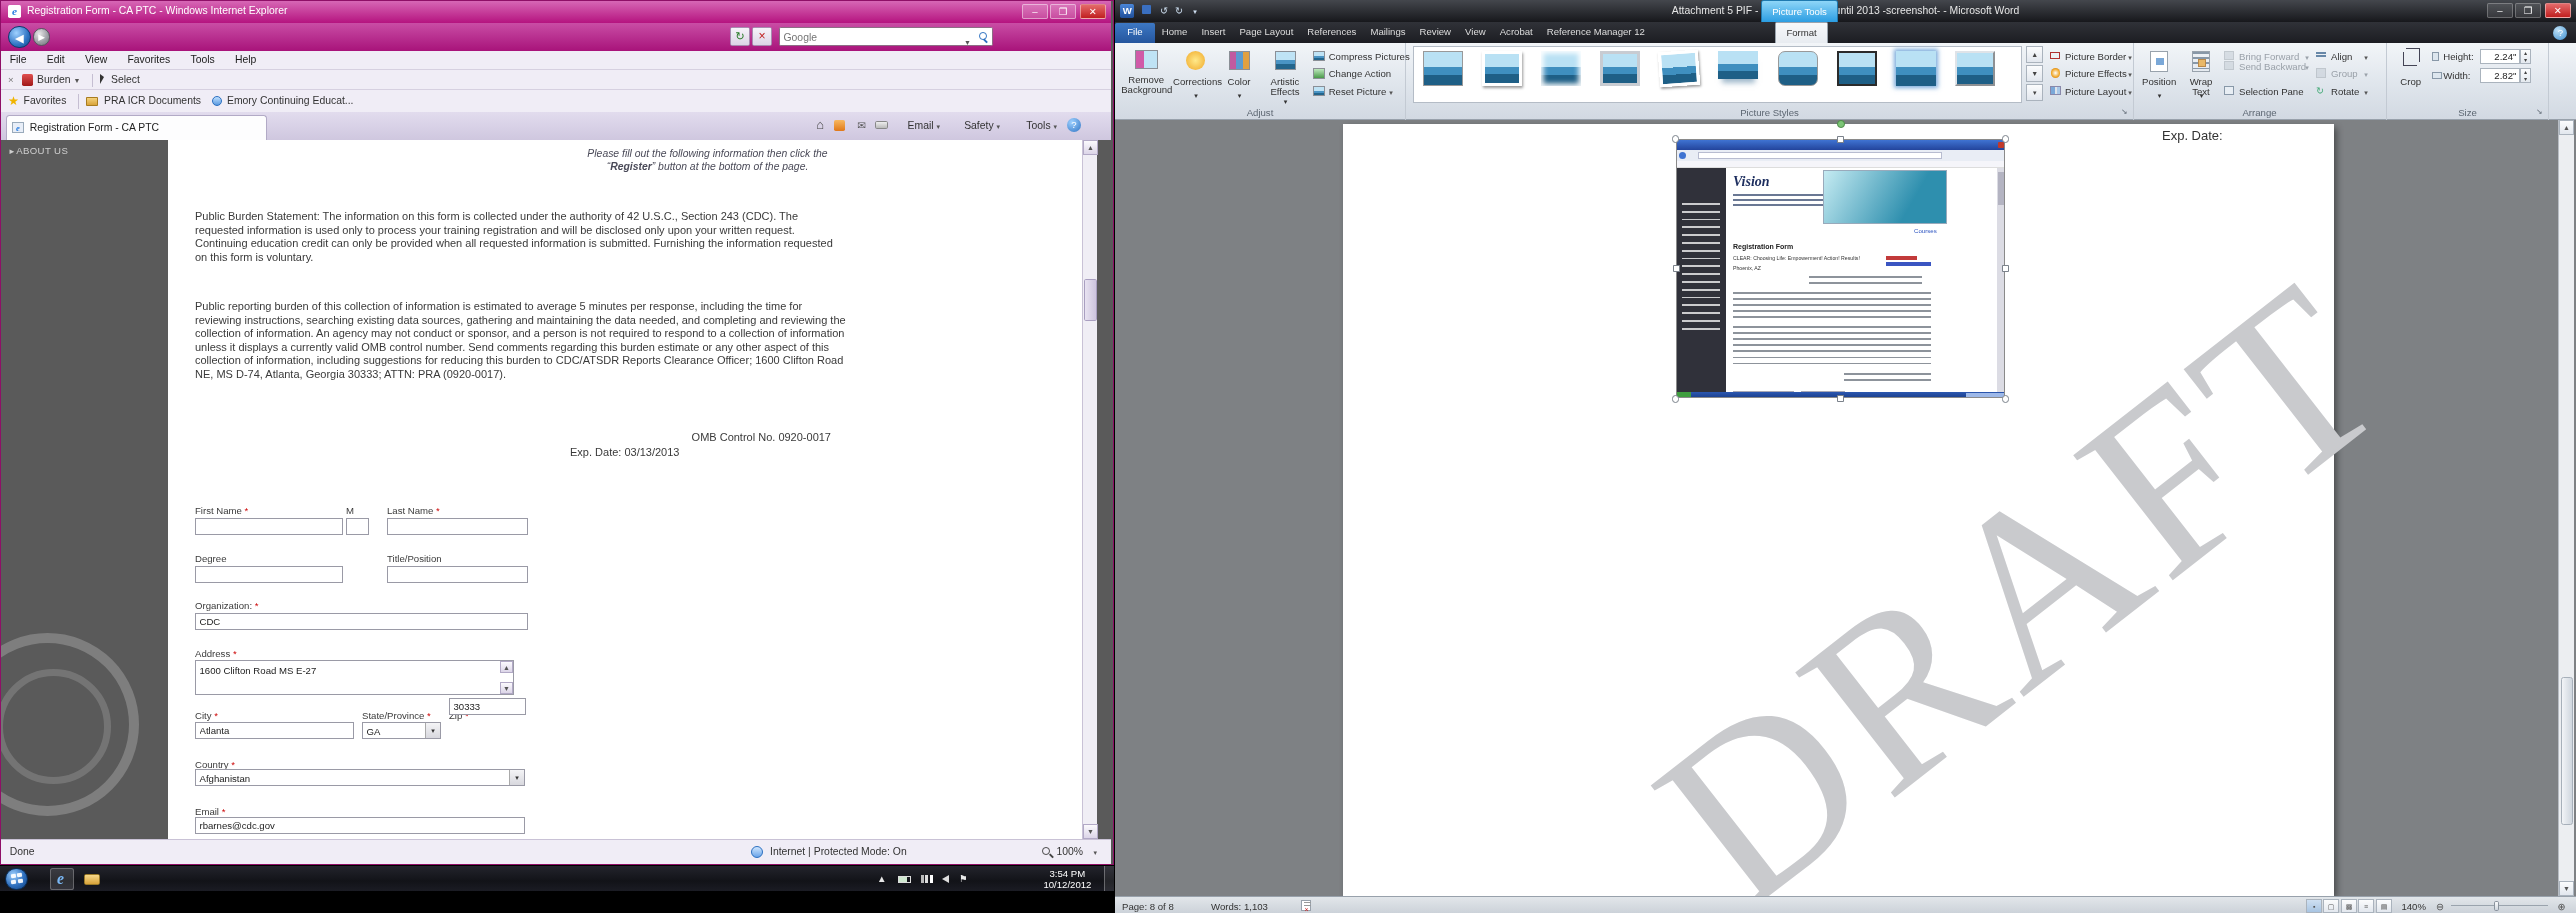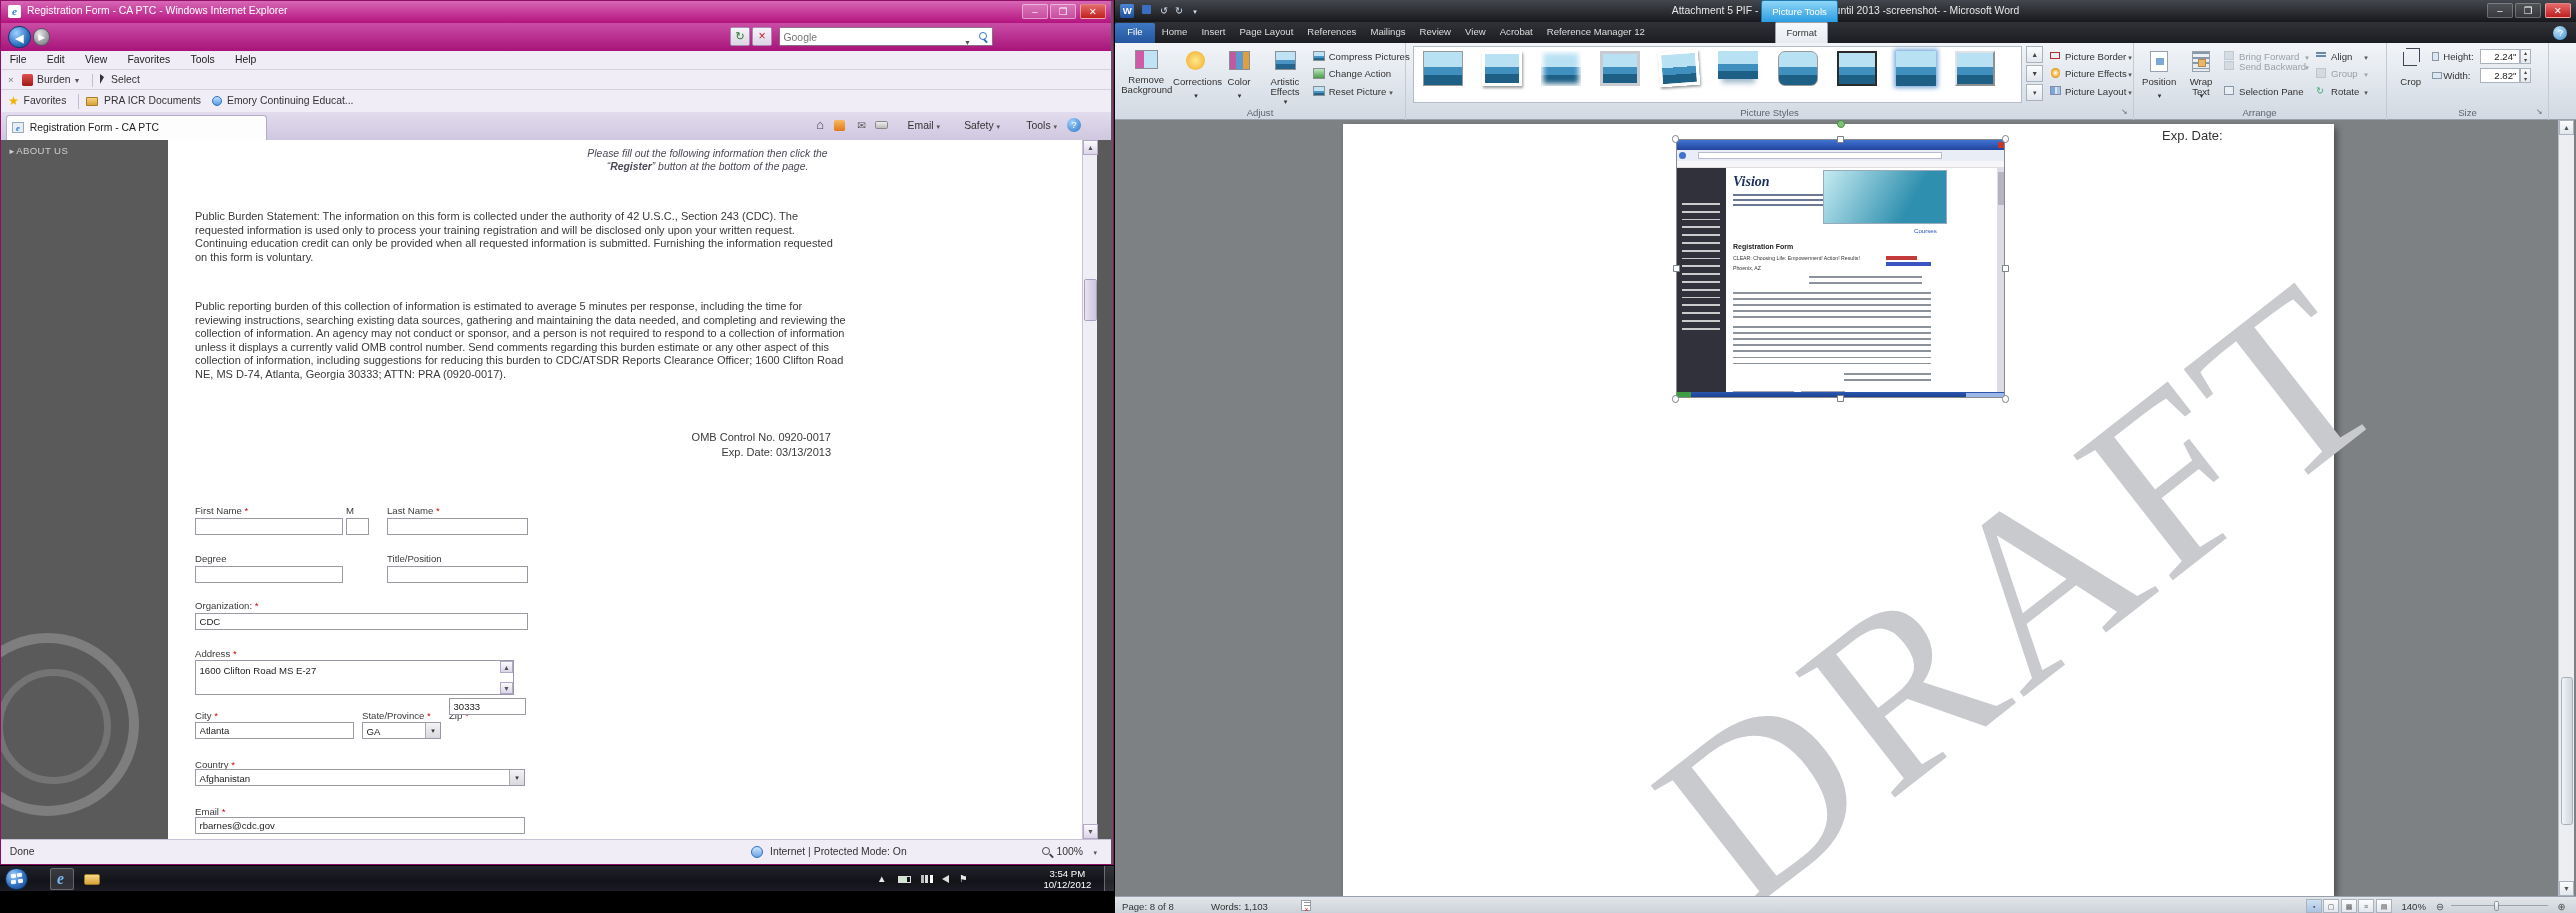--- a/index.html
+++ b/index.html
@@ -162,21 +162,21 @@
     <div class="r page">
 
       <div class="r" style="left:409px;top:7px;width:261px;text-align:center;font-style:italic;font-size:10.4px;line-height:13px;color:#4a4a58">
         <span>Please fill out the following information then click the “</span><b>Register</b><span>” button at the bottom of the page.</span>
       </div>
 
       <div class="r para" style="left:27px;top:70px;width:646px">Public Burden Statement:  The information on this form is collected under the authority of 42 U.S.C., Section 243 (CDC).  The requested information is used only to process your training registration and will be disclosed only upon your written request.  Continuing education credit can only be provided when all requested information is submitted.  Furnishing the information requested on this form is voluntary.</div>
       <div class="r para" style="left:27px;top:160px;width:651px">Public reporting burden of this collection of information is estimated to average 5 minutes per response, including the time for reviewing instructions, searching existing data sources, gathering and maintaining the data needed, and completing and reviewing the collection of information.  An agency may not conduct or sponsor, and a person is not required to respond to a collection of information unless it displays a currently valid OMB control number.  Send comments regarding this burden estimate or any other aspect of this collection of information, including suggestions for reducing this burden to CDC/ATSDR Reports Clearance Officer; 1600 Clifton Road NE, MS D-74, Atlanta, Georgia 30333; ATTN: PRA (0920-0017).</div>
 
       <div class="r nw" style="left:402px;top:291px;width:261px;text-align:right;font-size:11px;color:#3a3a3a">OMB Control No. 0920-0017</div>
-      <div class="r nw" style="left:402px;top:306px;width:261px;text-align:right;font-size:11px;color:#3a3a3a">Exp. Date:  03/13/2013</div>
+      <div class="r nw" style="left:402px;top:306px;width:261px;text-align:left;font-size:11px;color:#3a3a3a">Exp. Date:  03/13/2013</div>
 
       <span class="r nw lab" style="left:27px;top:365px"><span>First Name</span> <span class="req">*</span></span>
       <span class="r nw lab" style="left:178px;top:365px">M</span>
       <span class="r nw lab" style="left:219px;top:365px"><span>Last Name</span> <span class="req">*</span></span>
       <input class="r fld" style="left: 27px; top: 378px; width: 148px;">
       <input class="r fld" style="left: 178px; top: 378px; width: 22.6px;">
       <input class="r fld" style="left: 219px; top: 378px; width: 141px;">
 
       <span class="r nw lab" style="left:27px;top:413px">Degree</span>
       <span class="r nw lab" style="left:219px;top:413px">Title/Position</span>

